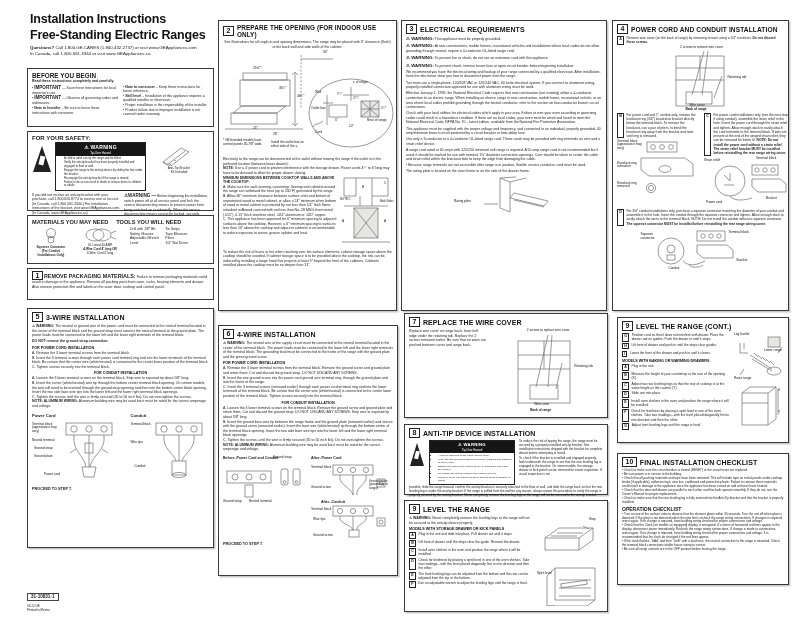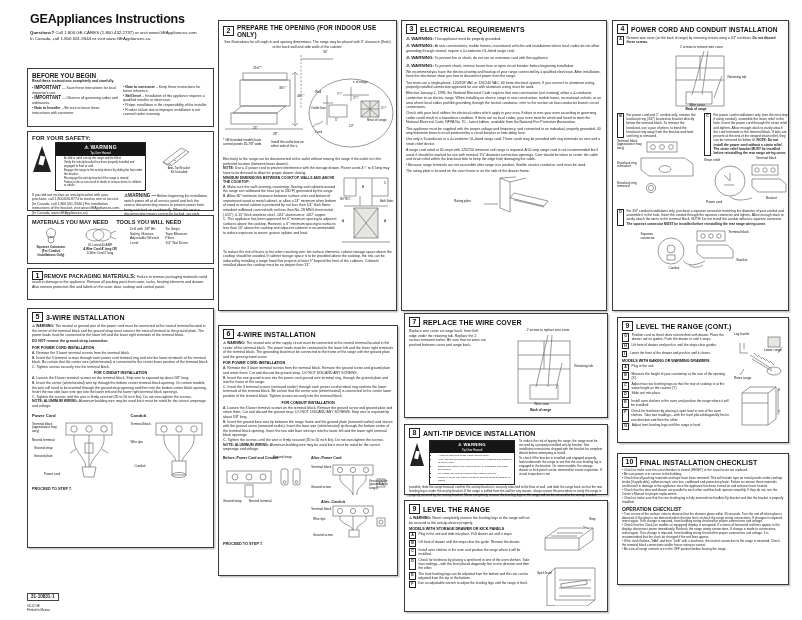--- a/index.html
+++ b/index.html
@@ -39,21 +39,22 @@
   .dh{font-weight:bold;font-size:4.2px;margin:2px 0 1px}
   .title1{font-weight:bold;font-size:12.5px;line-height:1.25;letter-spacing:-.2px;color:#111}
   .q{font-size:4.4px;line-height:1.35}
   .colsplit{display:flex;gap:5px}
   .colsplit>div{flex:1}
 </style>
 </head>
 <body>
 
 <div class="abs" style="left:30px;top:12px;width:186px">
-  <div class="title1">GEAppliances Instructions</div>
+  <div class="title1">Installation Instructions</div>
+  <div class="title1">Free-Standing Electric Ranges</div>
   <div class="q" style="margin-top:2px"><b>Questions?</b><span> Call 1.800.GE.CARES (1.800.432.2737) or visit www.GEAppliances.com</span></div>
   <div class="q">In Canada, call 1.800.561.3344 or visit www.GEAppliances.ca</div>
 </div>
 
 <div class="box nb" style="left:27px;top:68px;width:187px;height:59px">
   <div style="font-weight:bold;font-size:6.4px">BEFORE YOU BEGIN</div>
   <div class="t" style="font-weight:bold">Read these instructions completely and carefully.</div>
   <div class="colsplit" style="margin-top:1px">
     <div>
       <div class="t">• <b style="font-size:4.6px">IMPORTANT</b><span> — Save these instructions for local inspector's use.</span></div>

